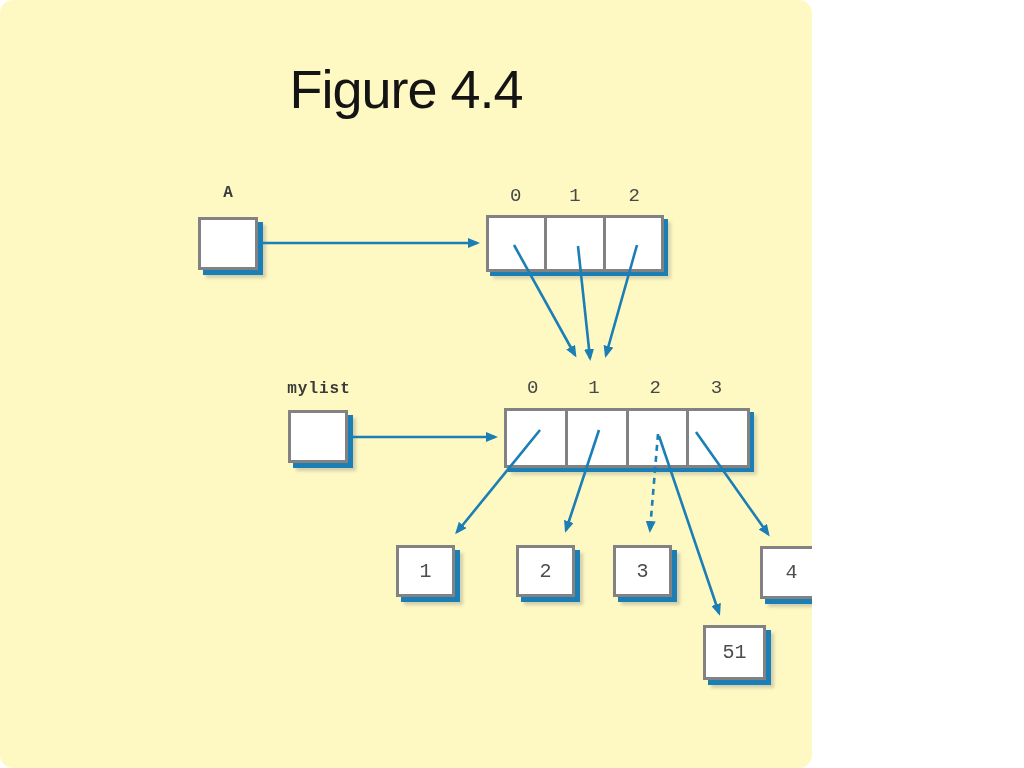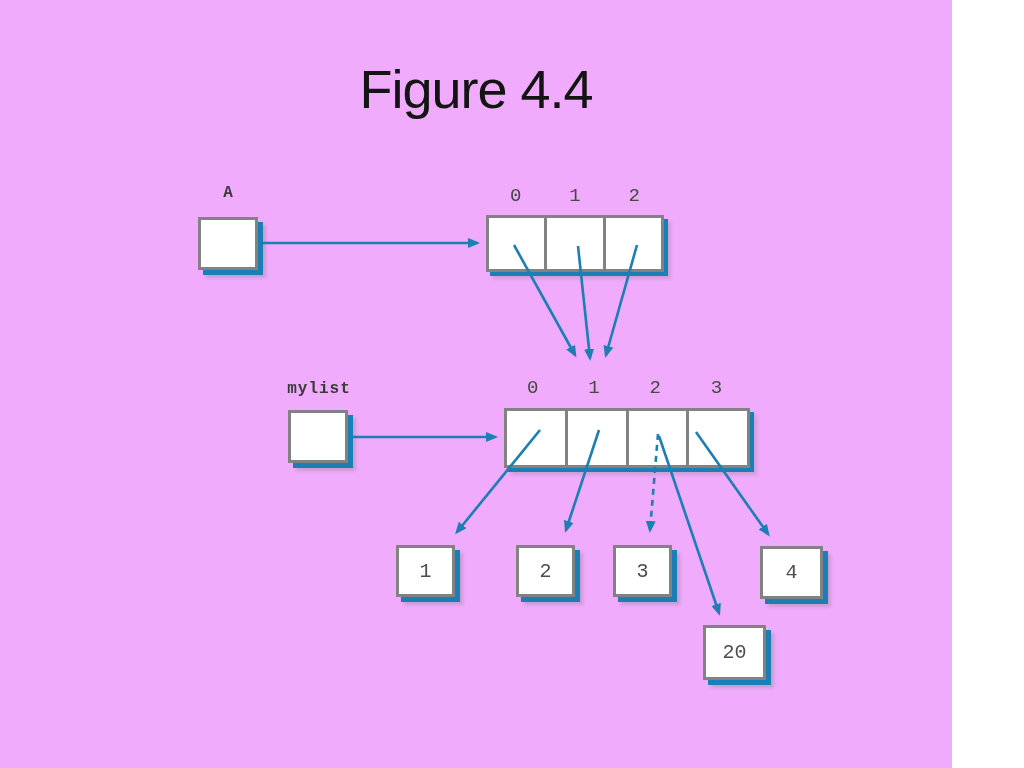--- a/index.html
+++ b/index.html
@@ -6,24 +6,25 @@
     --arrow-blue:#1b7eb5;
     --box-border:#828282;
     --label-text:#3a3a3a;
     --value-text:#4d4d4d;
     --title-text:#141414;
     --box-fill:#ffffff;
   }
   html,body{margin:0;padding:0;background:#ffffff;}
   .slide{
     position:relative;
-    width:952px;height:768px;
-    background:#f0abfc;
+    width:812px;height:768px;
+    background:#fef9c3;
     overflow:hidden;
     font-family:"Liberation Sans",sans-serif;
+    border-radius:13px;
   }
   .title{
     position:absolute;left:0;right:0;top:58px;
     margin:0;
     text-align:center;
     font-size:54px;
     font-weight:400;
     letter-spacing:-1px;
     color:var(--title-text);
     font-family:"Liberation Sans",sans-serif;
@@ -147,15 +148,15 @@
     <div class="cell"></div>
     <div class="cell"></div>
     <div class="cell"></div>
     <div class="cell"></div>
   </div>
 
   <div class="val-box v1">1</div>
   <div class="val-box v2">2</div>
   <div class="val-box v3">3</div>
   <div class="val-box v4">4</div>
-  <div class="val-box v45">20</div>
+  <div class="val-box v45">51</div>
 
 </div>
 
 </body></html>

